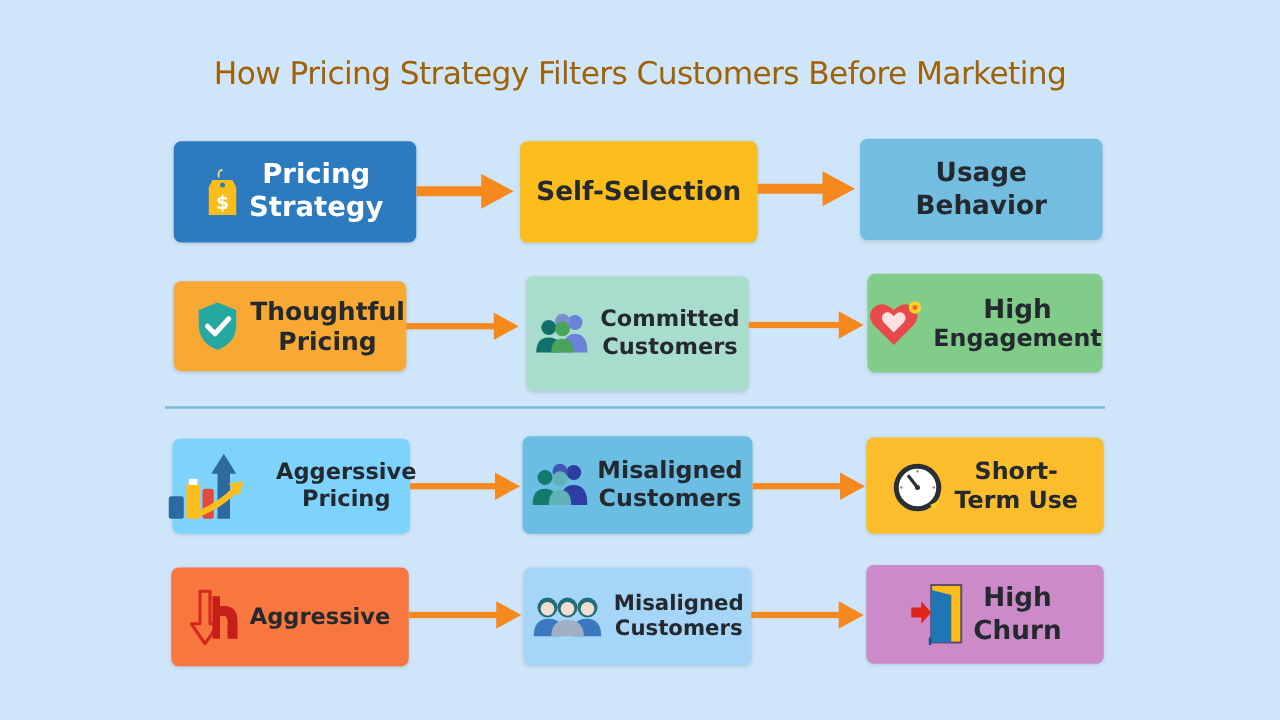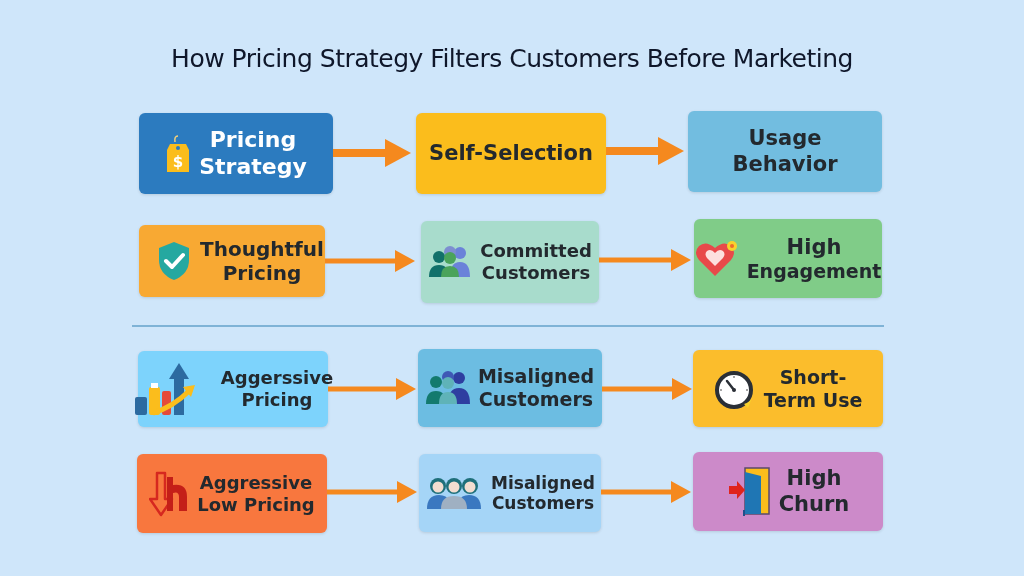--- a/index.html
+++ b/index.html
@@ -9,21 +9,21 @@
     font-family: "DejaVu Sans", sans-serif;
     position: relative;
     color: #1f2a33;
   }
   .title {
     position: absolute;
     left: 0; top: 44px; width: 1024px;
     text-align: center;
     font-size: 25px;
     font-weight: normal;
-    color: #0f172a;
+    color: #a16207;
     letter-spacing: -0.5px;
   }
   .box {
     position: absolute;
     border-radius: 6px;
     display: flex;
     align-items: center;
     justify-content: center;
     gap: 8px;
     box-shadow: 0 1px 3px rgba(0,0,0,0.12);
@@ -113,21 +113,21 @@
   <div class="label">
     <div>Thoughtful</div>
     <div>Pricing</div>
   </div>
 </div>
 <div class="arrow" style="left:325px;top:250px;width:90px;">
   <div class="shaft" style="width:72px;"></div>
     <div class="head"></div>
 </div>
 
-<div class="box" style="left:421px;top:221px;width:178px;height:82px;background:#a8dccc;">
+<div class="box" style="left:421px;top:221px;width:178px;height:92px;background:#a8dccc;">
   <svg class="icon" width="44" height="34" viewBox="0 0 44 34">
     <circle cx="32" cy="8" r="6" fill="#6b82d9"></circle>
     <path d="M22 32 Q22 17 32 17 Q42 17 42 32 Z" fill="#6b82d9"></path>
     <circle cx="22" cy="7" r="6" fill="#7d8ed0"></circle>
     <circle cx="11" cy="12" r="6" fill="#12706a"></circle>
     <path d="M1 32 Q1 20 11 20 Q21 20 21 32 Z" fill="#12706a"></path>
     <circle cx="22" cy="13" r="6" fill="#4aa35a"></circle>
     <path d="M13 32 Q13 21 22 21 Q31 21 31 32 Z" fill="#4aa35a"></path>
   </svg>
   <div class="label sm">
@@ -212,21 +212,20 @@
   </div>
 </div>
 
 <div class="box" style="left:137px;top:454px;width:190px;height:79px;background:#f8773e;">
   <svg class="icon" width="40" height="46" viewBox="0 0 40 46">
     <path d="M8 2 L16 2 L16 28 L23 28 L12 44 L1 28 L8 28 Z" fill="#f8773e" stroke="#d6281f" stroke-width="2.5" stroke-linejoin="round"></path>
     <path d="M18 6 L24 6 L24 14 Q38 12 38 26 L38 40 L30 40 L30 26 Q30 20 24 22 L24 40 L18 40 Z" fill="#c41f18"></path>
   </svg>
   <div class="label sm">
     <div>Aggressive</div>
-    <div>Low Pricing</div>
   </div>
 </div>
 <div class="arrow" style="left:327px;top:481px;width:90px;">
   <div class="shaft" style="width:72px;"></div>
     <div class="head"></div>
 </div>
 
 <div class="box" style="left:419px;top:454px;width:182px;height:78px;background:#a5d5f7;">
   <svg class="icon" width="58" height="36" viewBox="0 0 58 36">
     <path d="M2 34 Q2 20 14 20 Q22 20 24 26 L24 34 Z" fill="#3a78c0"></path>

